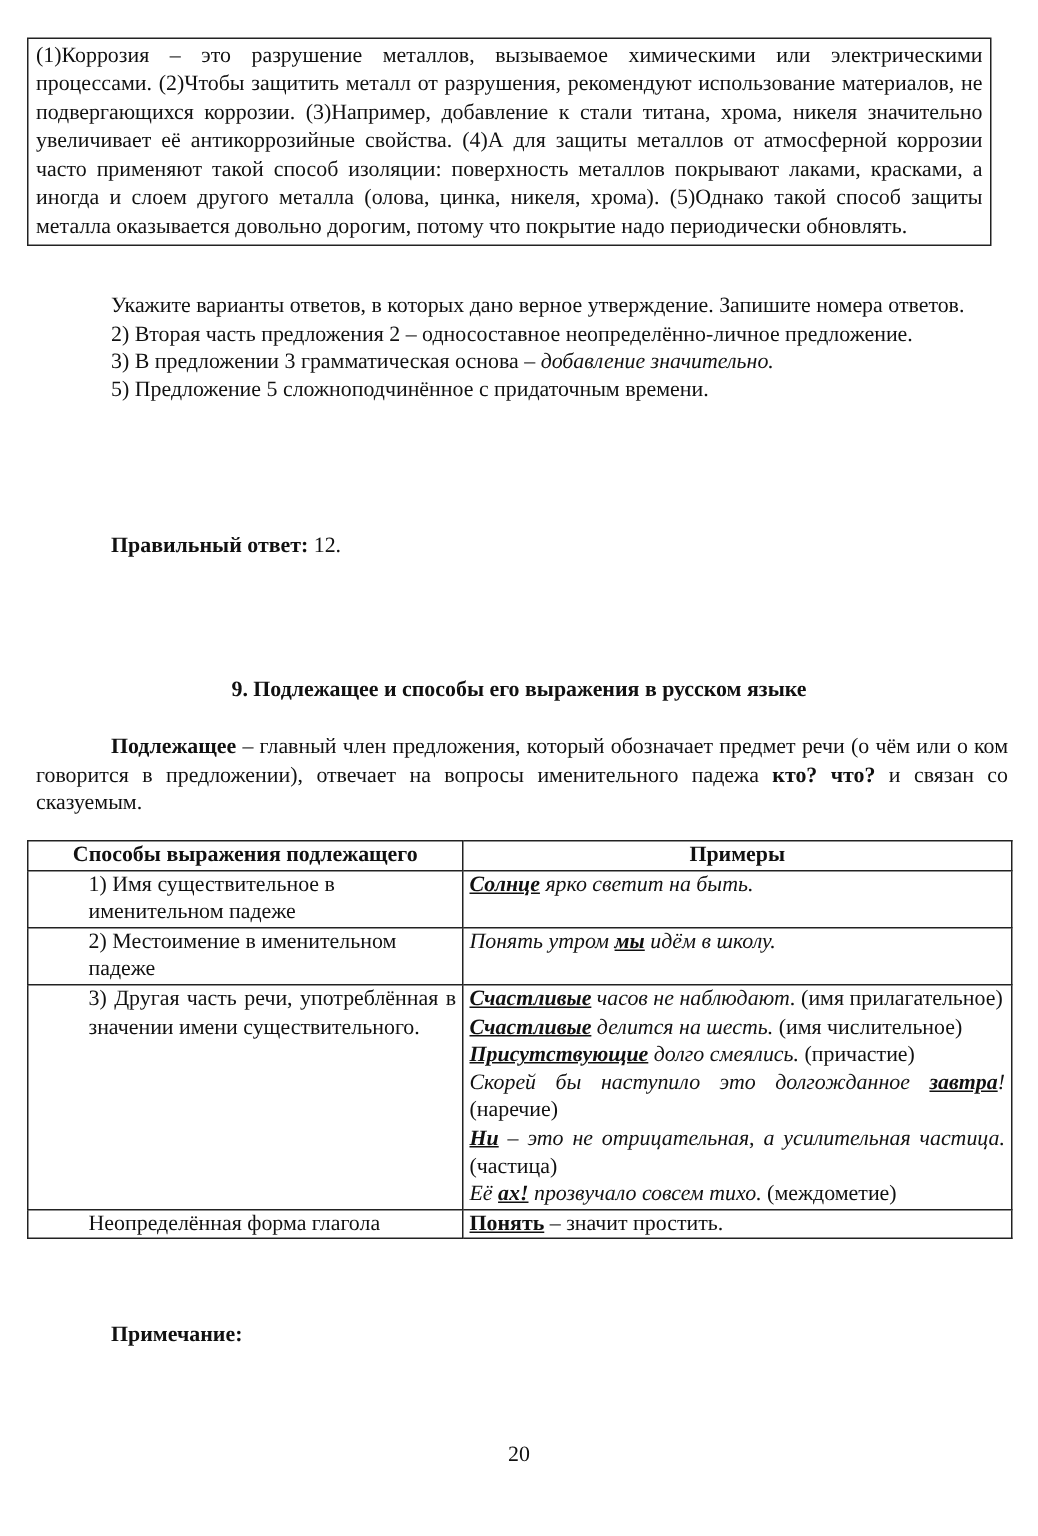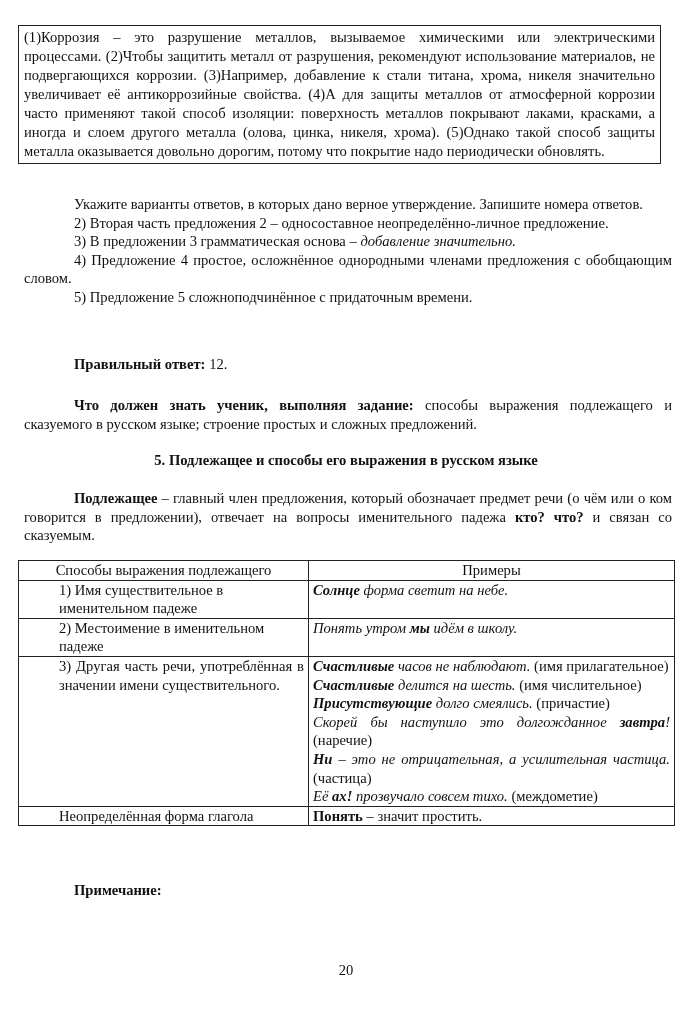--- a/index.html
+++ b/index.html
@@ -13,75 +13,71 @@
     position: absolute; left: 18px; top: 25px; width: 631px;
     border: 1.5px solid #222; padding: 2px 5px 2px 5px;
     text-align: justify; line-height: 19px; font-size: 14.6px;
   }
   .block { position: absolute; left: 24px; width: 648px; text-align: justify; }
   .indent { text-indent: 50px; }
   p { margin: 0; }
   .li { text-indent: 50px; margin: 0; }
   b { font-weight: bold; }
   i { font-style: italic; }
-  .u { }
+  .u { text-decoration: underline; }
   .heading { position: absolute; left: 0; width: 692px; top: 451px; text-align: center; font-weight: bold; }
   table.t {
     position: absolute; left: 18px; top: 560px; width: 657px;
     border-collapse: collapse; font-size: 14.6px; line-height: 18.6px;
   }
   table.t td, table.t th {
     border: 1.2px solid #222; vertical-align: top; padding: 0 4px;
   }
-  table.t th { font-weight: normal; text-align: center; }
+  table.t th { font-weight: bold; text-align: center; }
   table.t td.c1 { width: 245px; padding-left: 40px; }
   .pagenum { position: absolute; left: 0; width: 692px; top: 961px; text-align: center; }
   .ex-line { display: block; }
 </style>
 </head>
 <body>
 
 <div class="page">
 
   <div class="box">
     <p>(1)Коррозия – это разрушение металлов, вызываемое химическими или электрическими процессами. (2)Чтобы защитить металл от разрушения, рекомендуют использование материалов, не подвергающихся коррозии. (3)Например, добавление к стали титана, хрома, никеля значительно увеличивает её антикоррозийные свойства. (4)А для защиты металлов от атмосферной коррозии часто применяют такой способ изоляции: поверхность металлов покрывают лаками, красками, а иногда и слоем другого металла (олова, цинка, никеля, хрома). (5)Однако такой способ защиты металла оказывается довольно дорогим, потому что покрытие надо периодически обновлять.</p>
   </div>
 
   <div class="block" style="top:195px;">
     <p class="indent">Укажите варианты ответов, в которых дано верное утверждение. Запишите номера ответов.</p>
     <p class="li">2) Вторая часть предложения 2 – односоставное неопределённо-личное предложение.</p>
     <p class="li"><span>3) В предложении 3 грамматическая основа – </span><i>добавление значительно.</i></p>
-    <p class="li">4) Предложение 4 простое, осложнённое однородными членами предложения с обобщающим словом.</p>
     <p class="li">5) Предложение 5 сложноподчинённое с придаточным времени.</p>
   </div>
 
   <div class="block" style="top:355px;">
     <p class="indent"><b>Правильный ответ:</b><span> 12.</span></p>
   </div>
 
-  <div class="block" style="top:396px;">
-    <p class="indent"><b>Что должен знать ученик, выполняя задание:</b><span> способы выражения подлежащего и сказуемого в русском языке; строение простых и сложных предложений.</span></p>
-  </div>
 
-  <div class="heading">5. Подлежащее и способы его выражения в русском языке</div>
+  <div class="heading">9. Подлежащее и способы его выражения в русском языке</div>
 
   <div class="block" style="top:489px;">
     <p class="indent"><b>Подлежащее</b><span> – главный член предложения, который обозначает предмет речи (о чём или о ком говорится в предложении), отвечает на вопросы именительного падежа </span><b>кто? что?</b><span> и связан со сказуемым.</span></p>
   </div>
 
   <table class="t">
     <tbody>
         <tr>
       <th class="c1">Способы выражения подлежащего</th>
       <th>Примеры</th>
     </tr>
     <tr style="height:38px;">
       <td class="c1">1) Имя существительное в именительном падеже</td>
       <td>
-        <i><b class="u">Солнце</b><span> форма светит на небе.</span></i>
+        <i><b class="u">Солнце</b><span> ярко светит на быть.</span></i>
       </td>
     </tr>
     <tr style="height:38px;">
       <td class="c1">2) Местоимение в именительном падеже</td>
       <td>
         <i><span>Понять утром </span><b class="u">мы</b><span> идём в школу.</span></i>
       </td>
     </tr>
     <tr>
       <td class="c1" style="text-align:justify;">3) Другая часть речи, употреблённая в значении имени существительного.</td>

